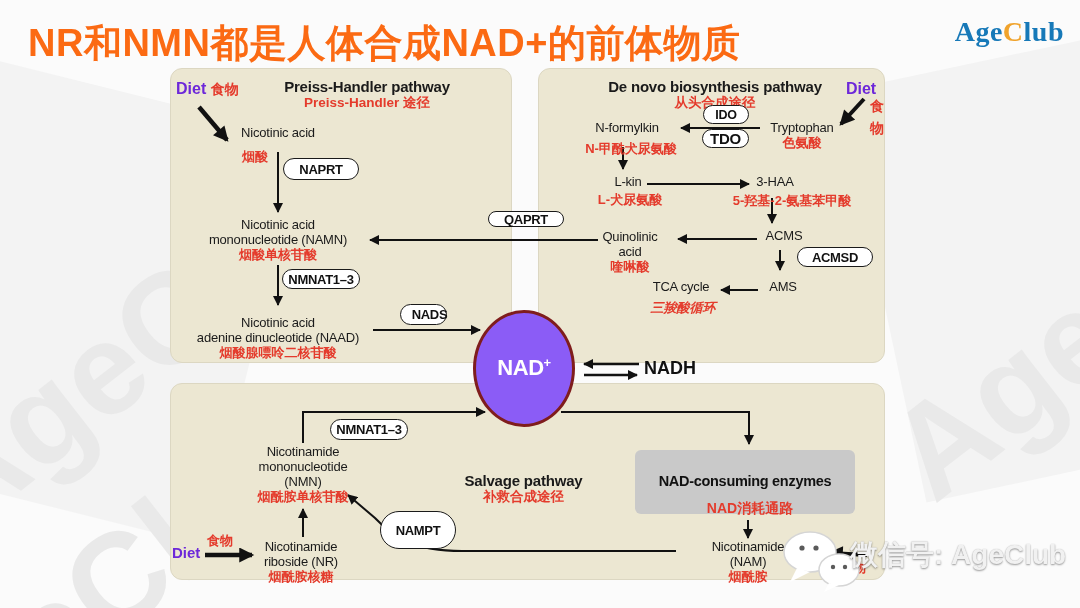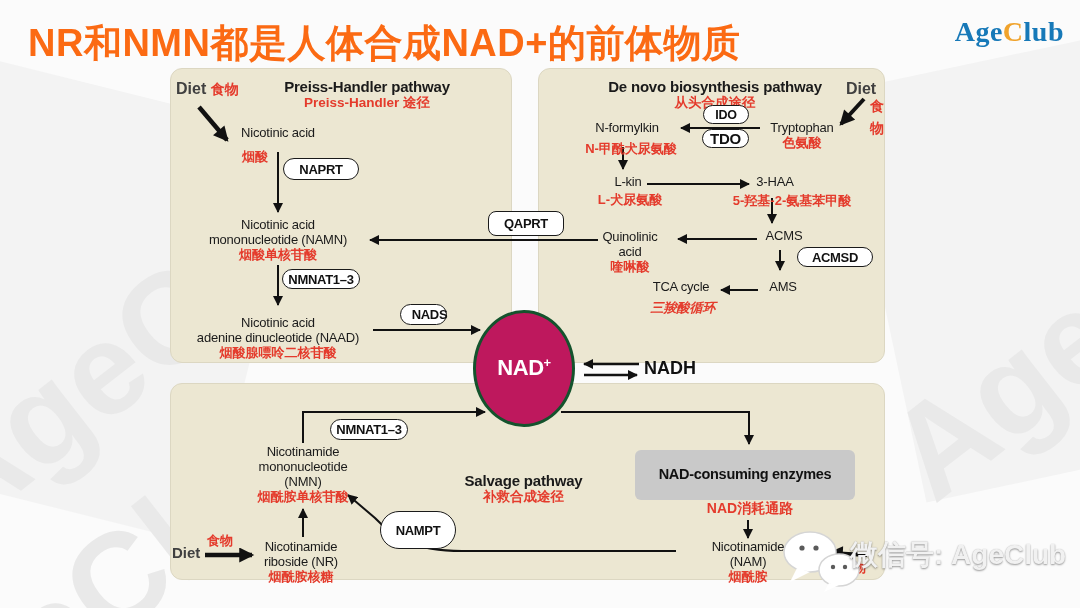--- a/index.html
+++ b/index.html
@@ -34,36 +34,36 @@
   }
   .panel.tl { left:0; top:0; width:342px; height:295px; }
   .panel.tr { left:368px; top:0; width:347px; height:295px; }
   .panel.bt { left:0; top:315px; width:715px; height:197px; }
   svg.wires { position:absolute; left:0; top:0; z-index:2; }
   .node { position:absolute; text-align:center; z-index:3; line-height:1.15; }
   .en { color:#1a1a1a; font-size:13px; letter-spacing:-0.2px;text-align:center; }
   .zh { color:#e43b2c; font-size:13px; font-weight:bold; }
   .ptitle-en { color:#1a1a1a; font-size:15px; font-weight:bold; letter-spacing:-0.2px; }
   .ptitle-zh { color:#e43b2c; font-size:13.5px; font-weight:bold; }
-  .bold-en { font-weight:bold; font-size:16px; color:#404040;margin-top:26px; }
+  .bold-en { font-weight:bold; font-size:16px; color:#6d28d9;margin-top:26px; }
   .pill {
     position:absolute; background:#fff; border:1.6px solid #1a1a1a; border-radius:999px;
     display:flex; align-items:center; justify-content:center;
     font-size:13px; font-weight:bold; color:#111; letter-spacing:-0.3px; z-index:4;
   }
   .nad-circle {
     position:absolute; left:303px; top:242px; width:102px; height:117px;
-    background:#be185d; border:3px solid #14532d; border-radius:50%;
+    background:#8b5cf6; border:3px solid #7f1d1d; border-radius:50%;
     display:flex; align-items:center; justify-content:center; z-index:5;
   }
   .nad-circle .lbl { color:#fff; font-size:22px; font-weight:bold; letter-spacing:-0.5px; }
   .nad-circle sup { font-size:13px; }
   .nadh { position:absolute; left:474px; top:290px; font-size:18px; font-weight:bold; color:#111; z-index:3; }
   .graybox {
-    position:absolute; left:465px; top:382px; width:220px; height:50px;
+    position:absolute; left:465px; top:382px; width:220px; height:64px;
     background:#c9c9c9; border-radius:6px; display:flex; flex-direction:column;
     align-items:center; justify-content:center; z-index:3;
   }
   .graybox div { font-size:14.5px; font-weight:bold; color:#111; letter-spacing:-0.3px; line-height:1.2; }
   
   .wechat { position:absolute; left:781px; top:530px; z-index:7; }
   .wechat-text {
     position:absolute; left:850px; top:536px; z-index:7;
     font-size:28px; font-weight:bold; color:#f1f1f1;
     text-shadow:0 1px 2px rgba(0,0,0,0.38), 0 0 1px rgba(0,0,0,0.2);
@@ -148,21 +148,21 @@
       <span>NMNAT1–3</span>
     </div>
   <div class="node" style="left:3px; top:248px; width:210px;">
     <div class="en">Nicotinic acid</div>
     <div class="en">adenine dinucleotide (NAAD)</div>
     <div class="zh">烟酸腺嘌呤二核苷酸</div>
   </div>
   <div class="pill" style="left:230px; top:236px; width:47px; height:21px;padding-left:12px;">
       <span>NADS</span>
     </div>
-  <div class="pill" style="left:318px; top:143px; width:76px; height:25px;border-radius:8px;">
+  <div class="pill" style="left:318px; top:143px; width:76px; height:16px;border-radius:8px;">
       <span>QAPRT</span>
     </div>
 
   <div class="node" style="left:415px; top:10px; width:260px;">
     <div class="ptitle-en">De novo biosynthesis pathway</div>
     <div class="ptitle-zh">从头合成途径</div>
   </div>
   <div class="node" style="left:668px; top:12px; width:46px;">
     <span class="bold-en">Diet</span>
   </div>

